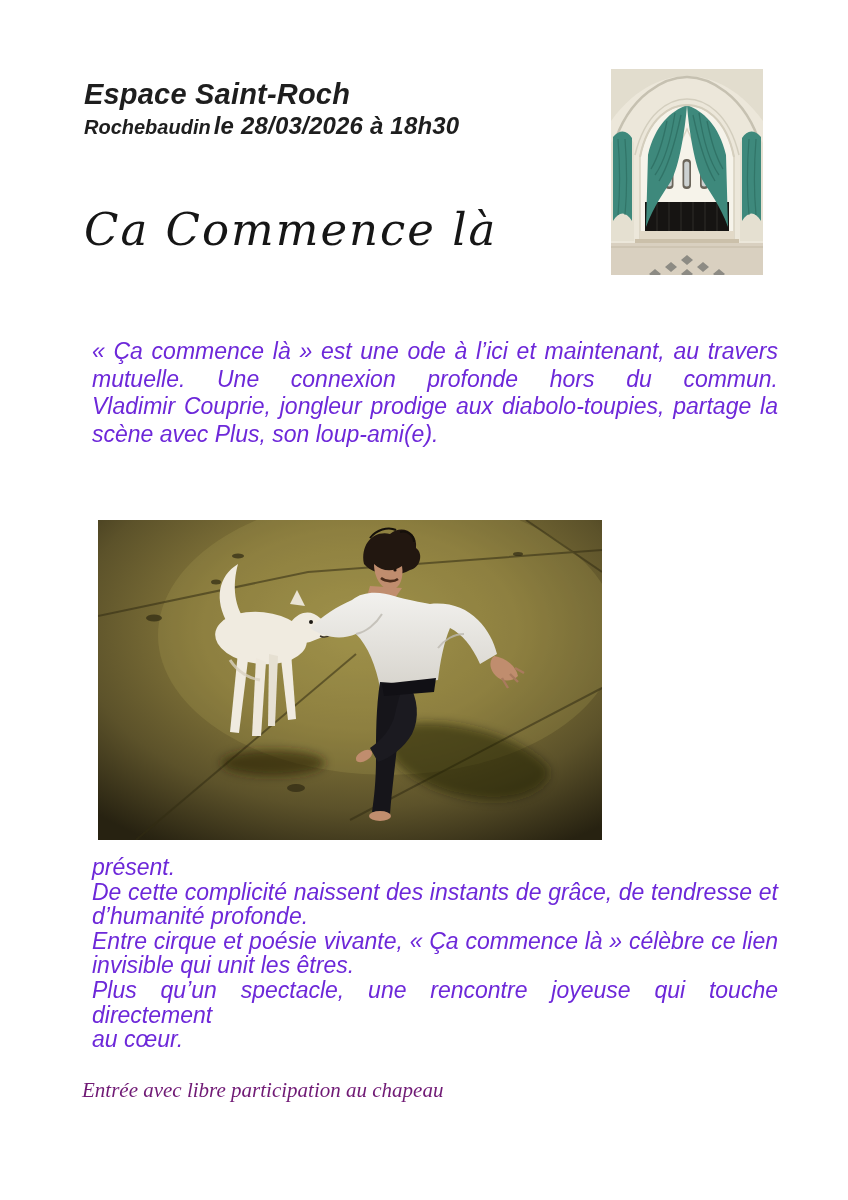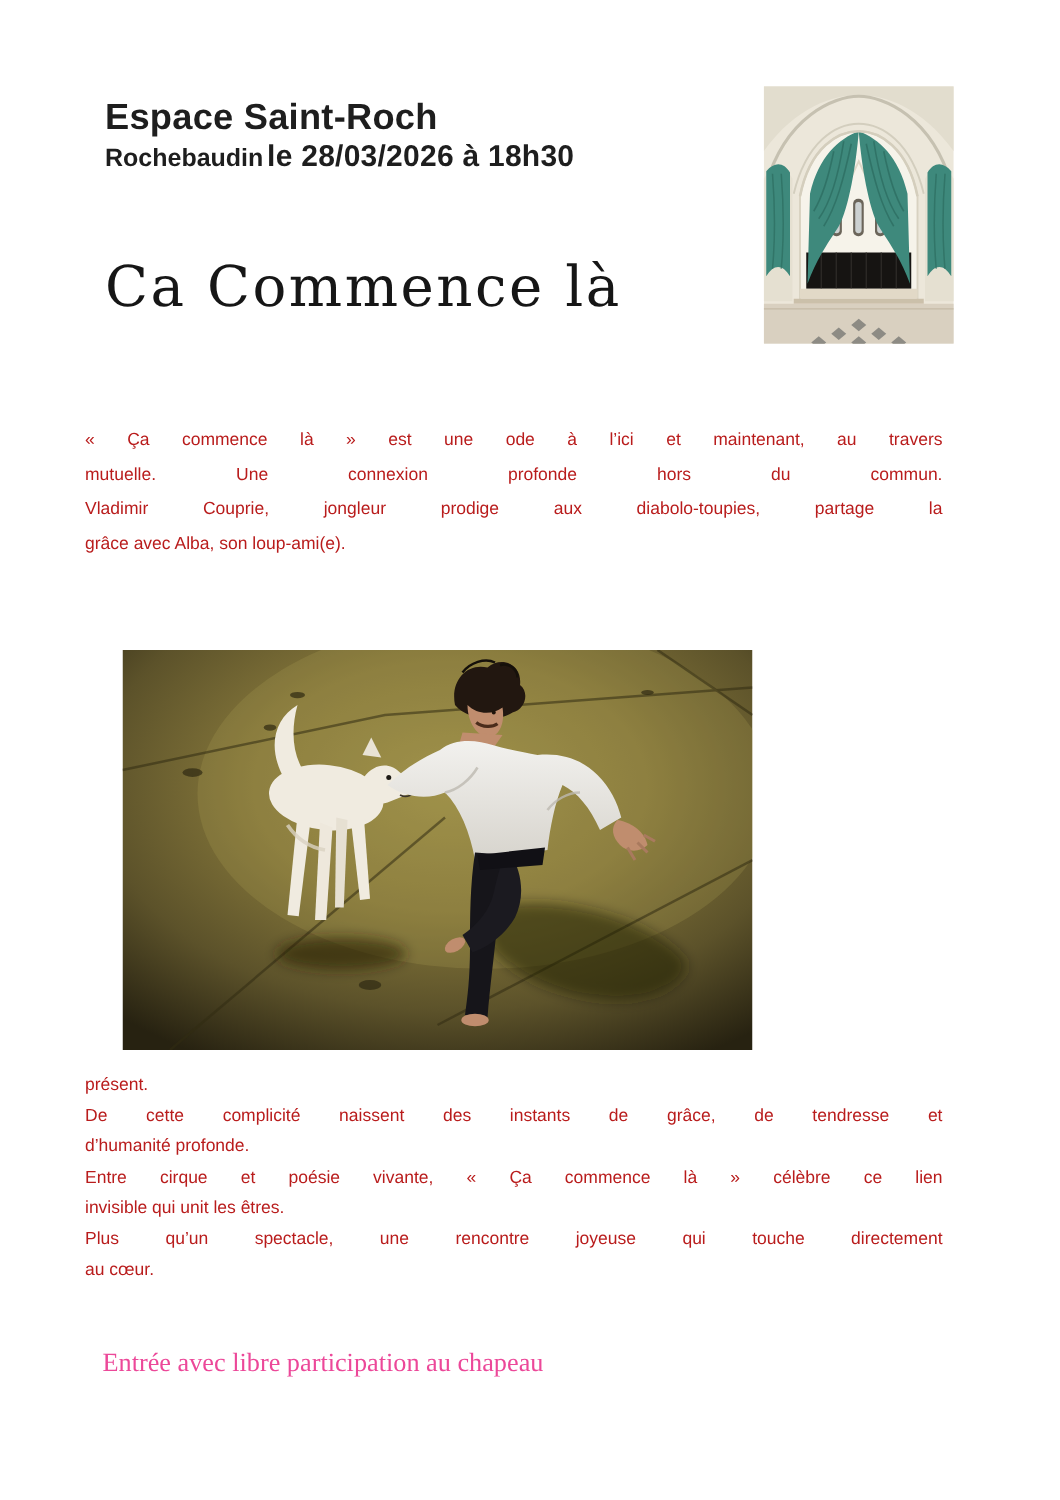--- a/index.html
+++ b/index.html
@@ -1,51 +1,52 @@
 <!DOCTYPE html>
 <html><head>
 <meta charset="utf-8">
 <style>
   html,body{margin:0;padding:0;background:#ffffff;}
   .page{
     position:relative;width:848px;height:1200px;background:#ffffff;
     font-family:"Liberation Sans","DejaVu Sans",sans-serif;color:#1e1e1e;
     overflow:hidden;
+    font-style:italic;
   }
   
   .header{position:absolute;left:84px;top:78px;}
   .venue{font-size:29px;font-weight:bold;letter-spacing:0.2px;line-height:32px;}
   .dateline{margin-top:2px;white-space:nowrap;}
   .loc{font-size:20px;font-weight:bold;margin-right:3px;}
   .dt{font-size:24px;font-weight:bold;letter-spacing:0.2px;}
   
   .chapel{position:absolute;left:611px;top:69px;width:152px;height:206px;}
   .chapel svg{display:block;width:100%;height:100%;}
   
   .title{
     position:absolute;left:84px;top:200px;width:560px;text-align:left;
     font-family:"DejaVu Serif","Liberation Serif",serif;
     font-size:45px;line-height:60px;letter-spacing:2px;color:#161616;
   }
   
-  .lines{position:absolute;left:68px;width:686px;font-size:14px;color:#b91c1c;}
+  .lines{position:absolute;left:92px;width:686px;font-size:23px;color:#6d28d9;}
   .intro{top:338px;}
   .intro .line{line-height:27.5px;}
   .desc{top:855px;}
   .desc .line{line-height:24.6px;}
   .line{text-align:justify;text-align-last:left;}
   .line.stretch{text-align-last:justify;}
   
   .photo{position:absolute;left:98px;top:520px;width:504px;height:320px;}
   .photo svg{display:block;width:100%;height:100%;}
   
   .footer{
     position:absolute;left:82px;top:1078px;
     font-family:"Liberation Serif","DejaVu Serif",serif;
-    font-size:21px;color:#ec4899;
+    font-size:21px;color:#701a75;
   }
 </style>
 </head>
 <body>
 
 <div class="page">
 
   <div class="header">
     <div class="venue">Espace Saint-Roch</div>
     <div class="dateline">
@@ -104,21 +105,21 @@
       <path d="M29,88 C37,48 60,36 76,36 C92,36 115,48 123,88" stroke="#d4cebd" stroke-width="2" fill="none"></path>
     </svg>
   </div>
 
   <div class="title">Ca Commence là</div>
 
   <div class="lines intro">
       <div class="line stretch">« Ça commence là » est une ode à l’ici et maintenant, au travers</div>
       <div class="line stretch">mutuelle. Une connexion profonde hors du commun.</div>
       <div class="line stretch">Vladimir Couprie, jongleur prodige aux diabolo-toupies, partage la</div>
-      <div class="line">grâce avec Alba, son loup-ami(e).</div>
+      <div class="line">scène avec Plus, son loup-ami(e).</div>
     </div>
 
   <div class="photo">
     <svg viewBox="0 0 504 320" preserveAspectRatio="none">
       <defs>
         <radialGradient id="floorG" cx="52%" cy="34%" r="78%">
           <stop offset="0%" stop-color="#9b8d47"></stop>
           <stop offset="40%" stop-color="#84763a"></stop>
           <stop offset="72%" stop-color="#5c522a"></stop>
           <stop offset="100%" stop-color="#272211"></stop>

